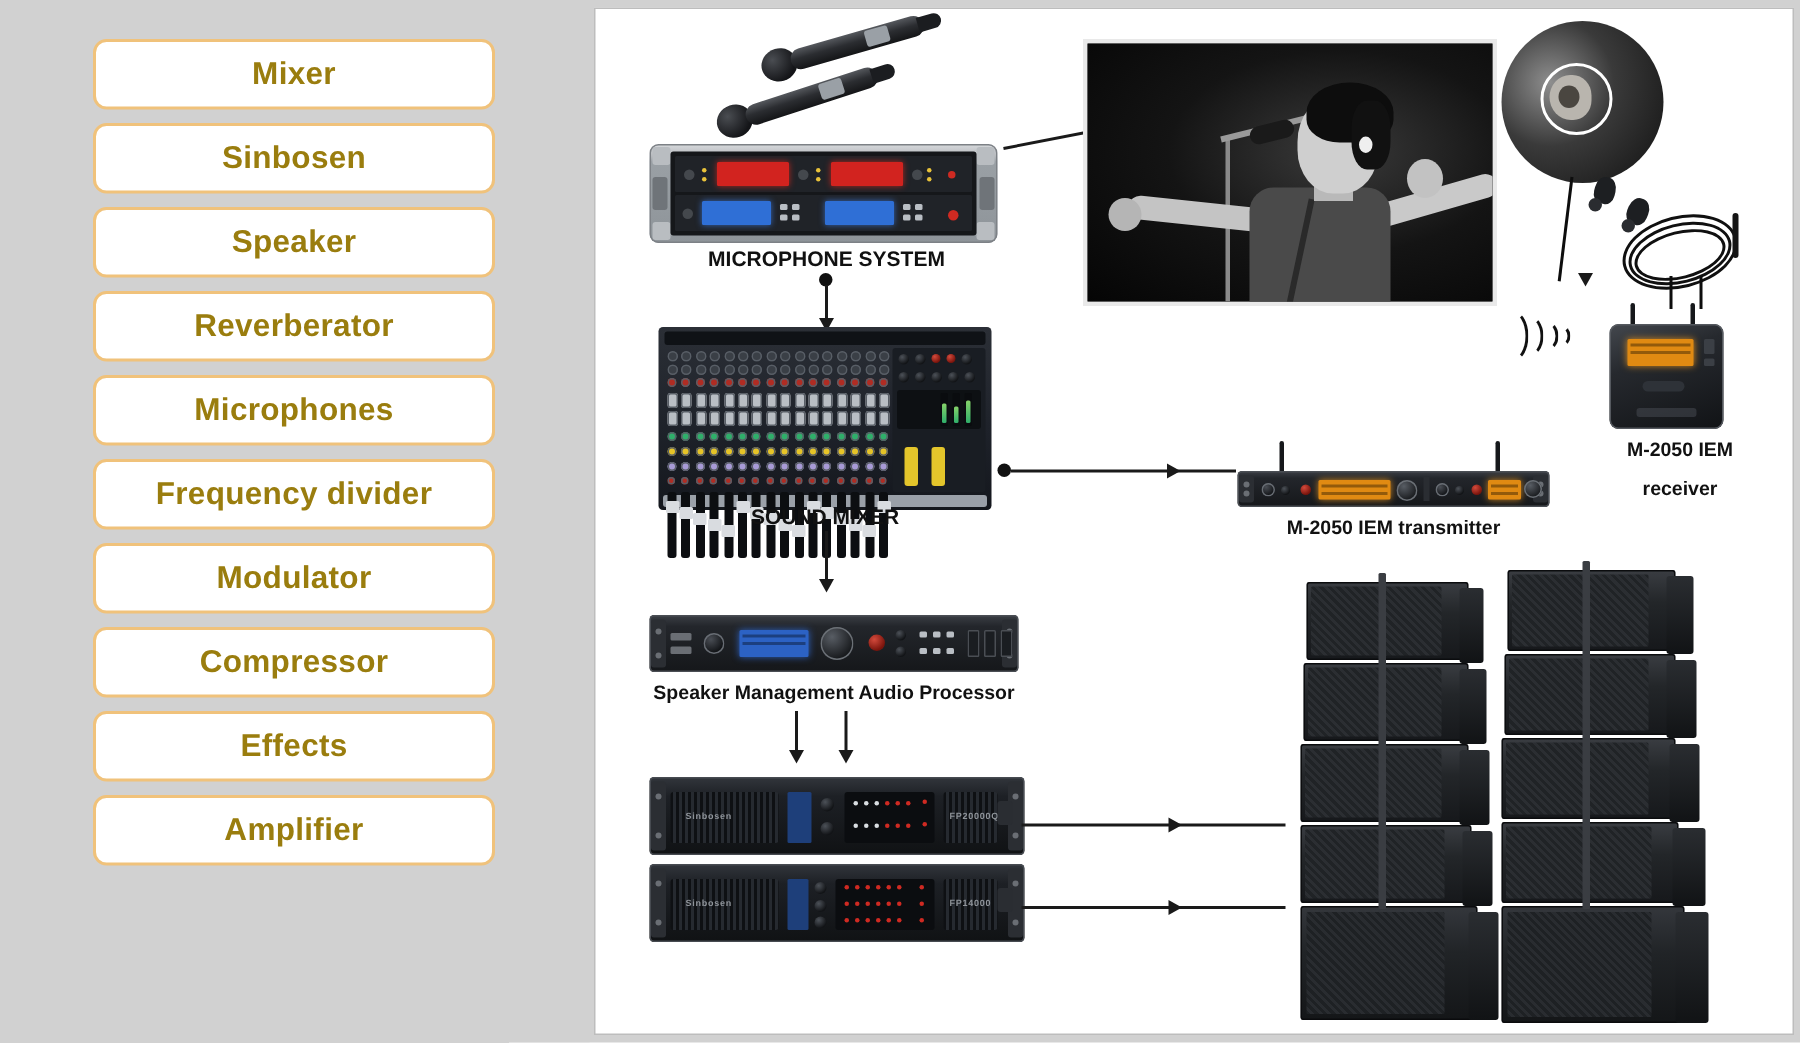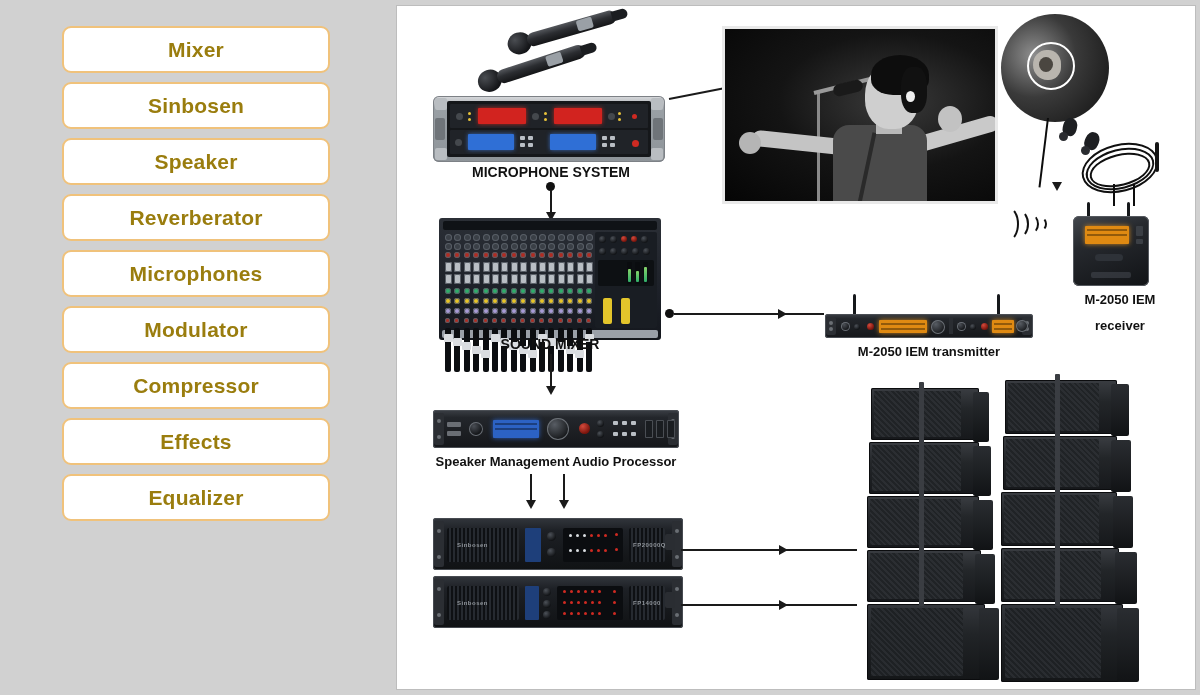--- a/index.html
+++ b/index.html
@@ -227,30 +227,33 @@
       <div class="nav-item">
         <span>Speaker</span>
       </div>
       <div class="nav-item">
         <span>Reverberator</span>
       </div>
       <div class="nav-item">
         <span>Microphones</span>
       </div>
       <div class="nav-item">
+        <span>Frequency divider</span>
+      </div>
+      <div class="nav-item">
         <span>Modulator</span>
       </div>
       <div class="nav-item">
         <span>Compressor</span>
       </div>
       <div class="nav-item">
         <span>Effects</span>
       </div>
       <div class="nav-item">
-        <span>Equalizer</span>
+        <span>Amplifier</span>
       </div>
     </div>
   </div>
 
   <div class="main">
     <div class="stage">
 
       <div class="micrack" style="left:36px;top:16px;width:236px;height:146px;">
         <div class="mic" style="left:42px;top:52px;transform:rotate(-18deg);">
           <div class="grille"></div>

